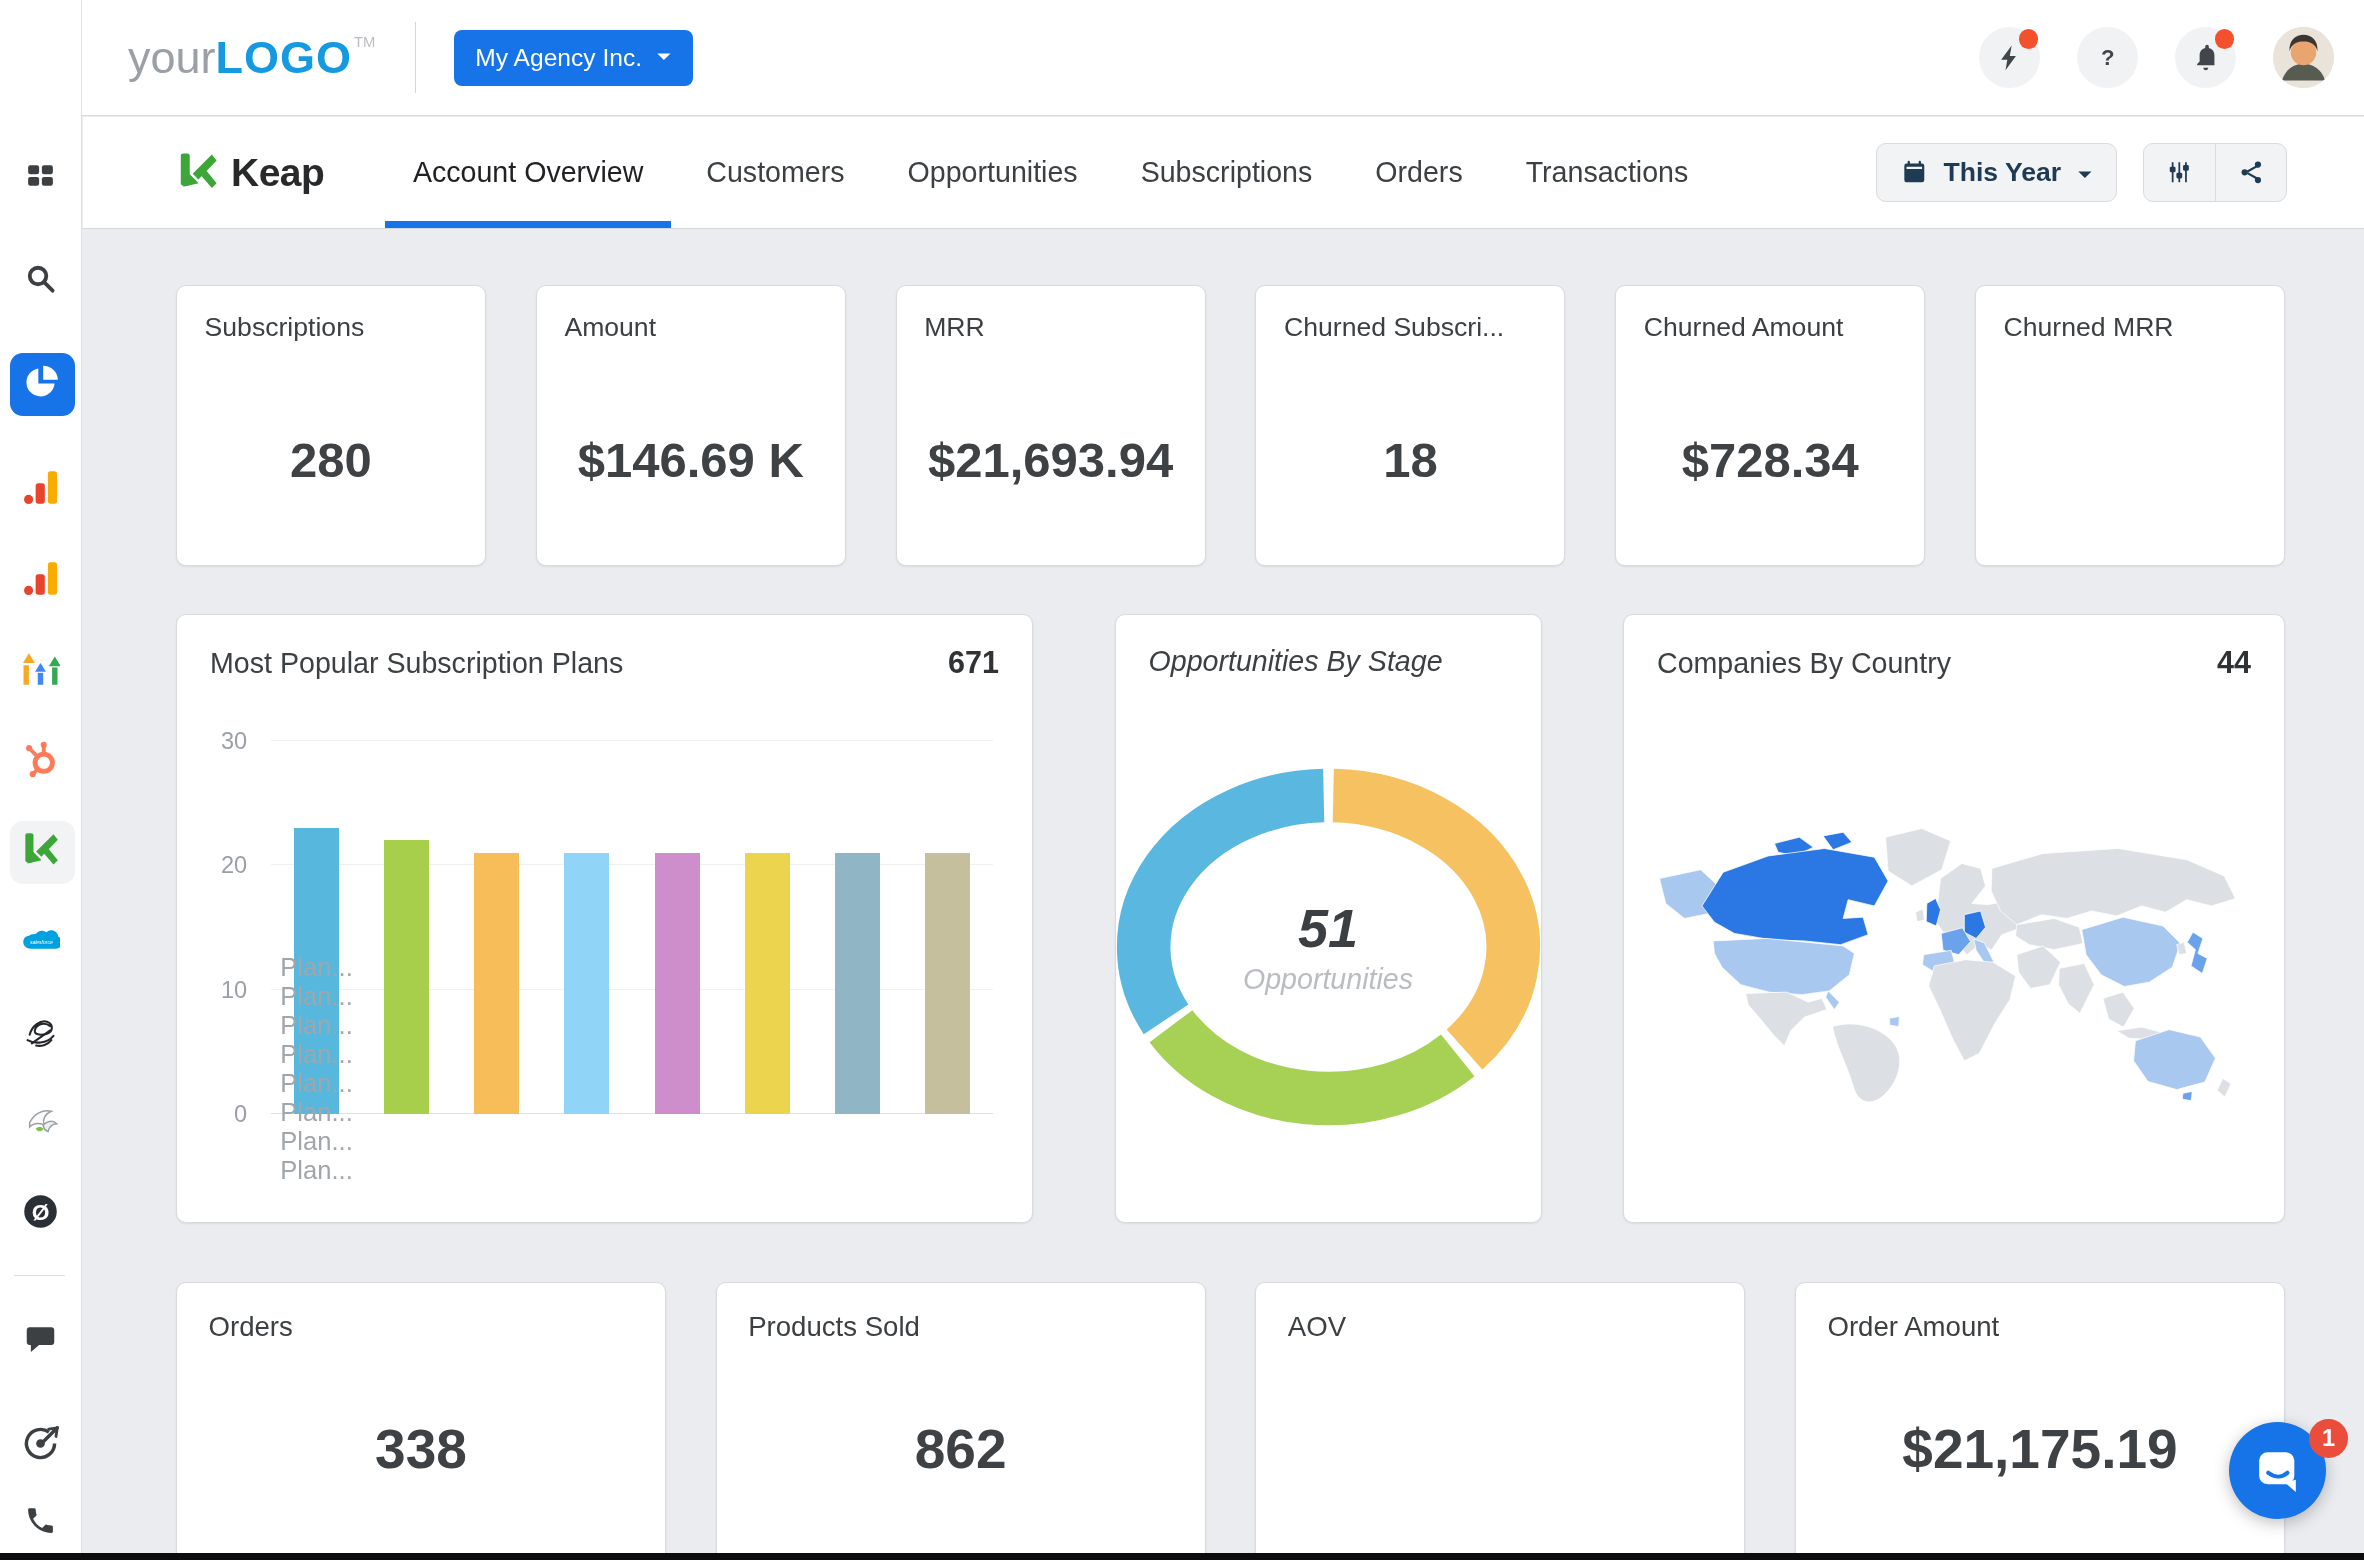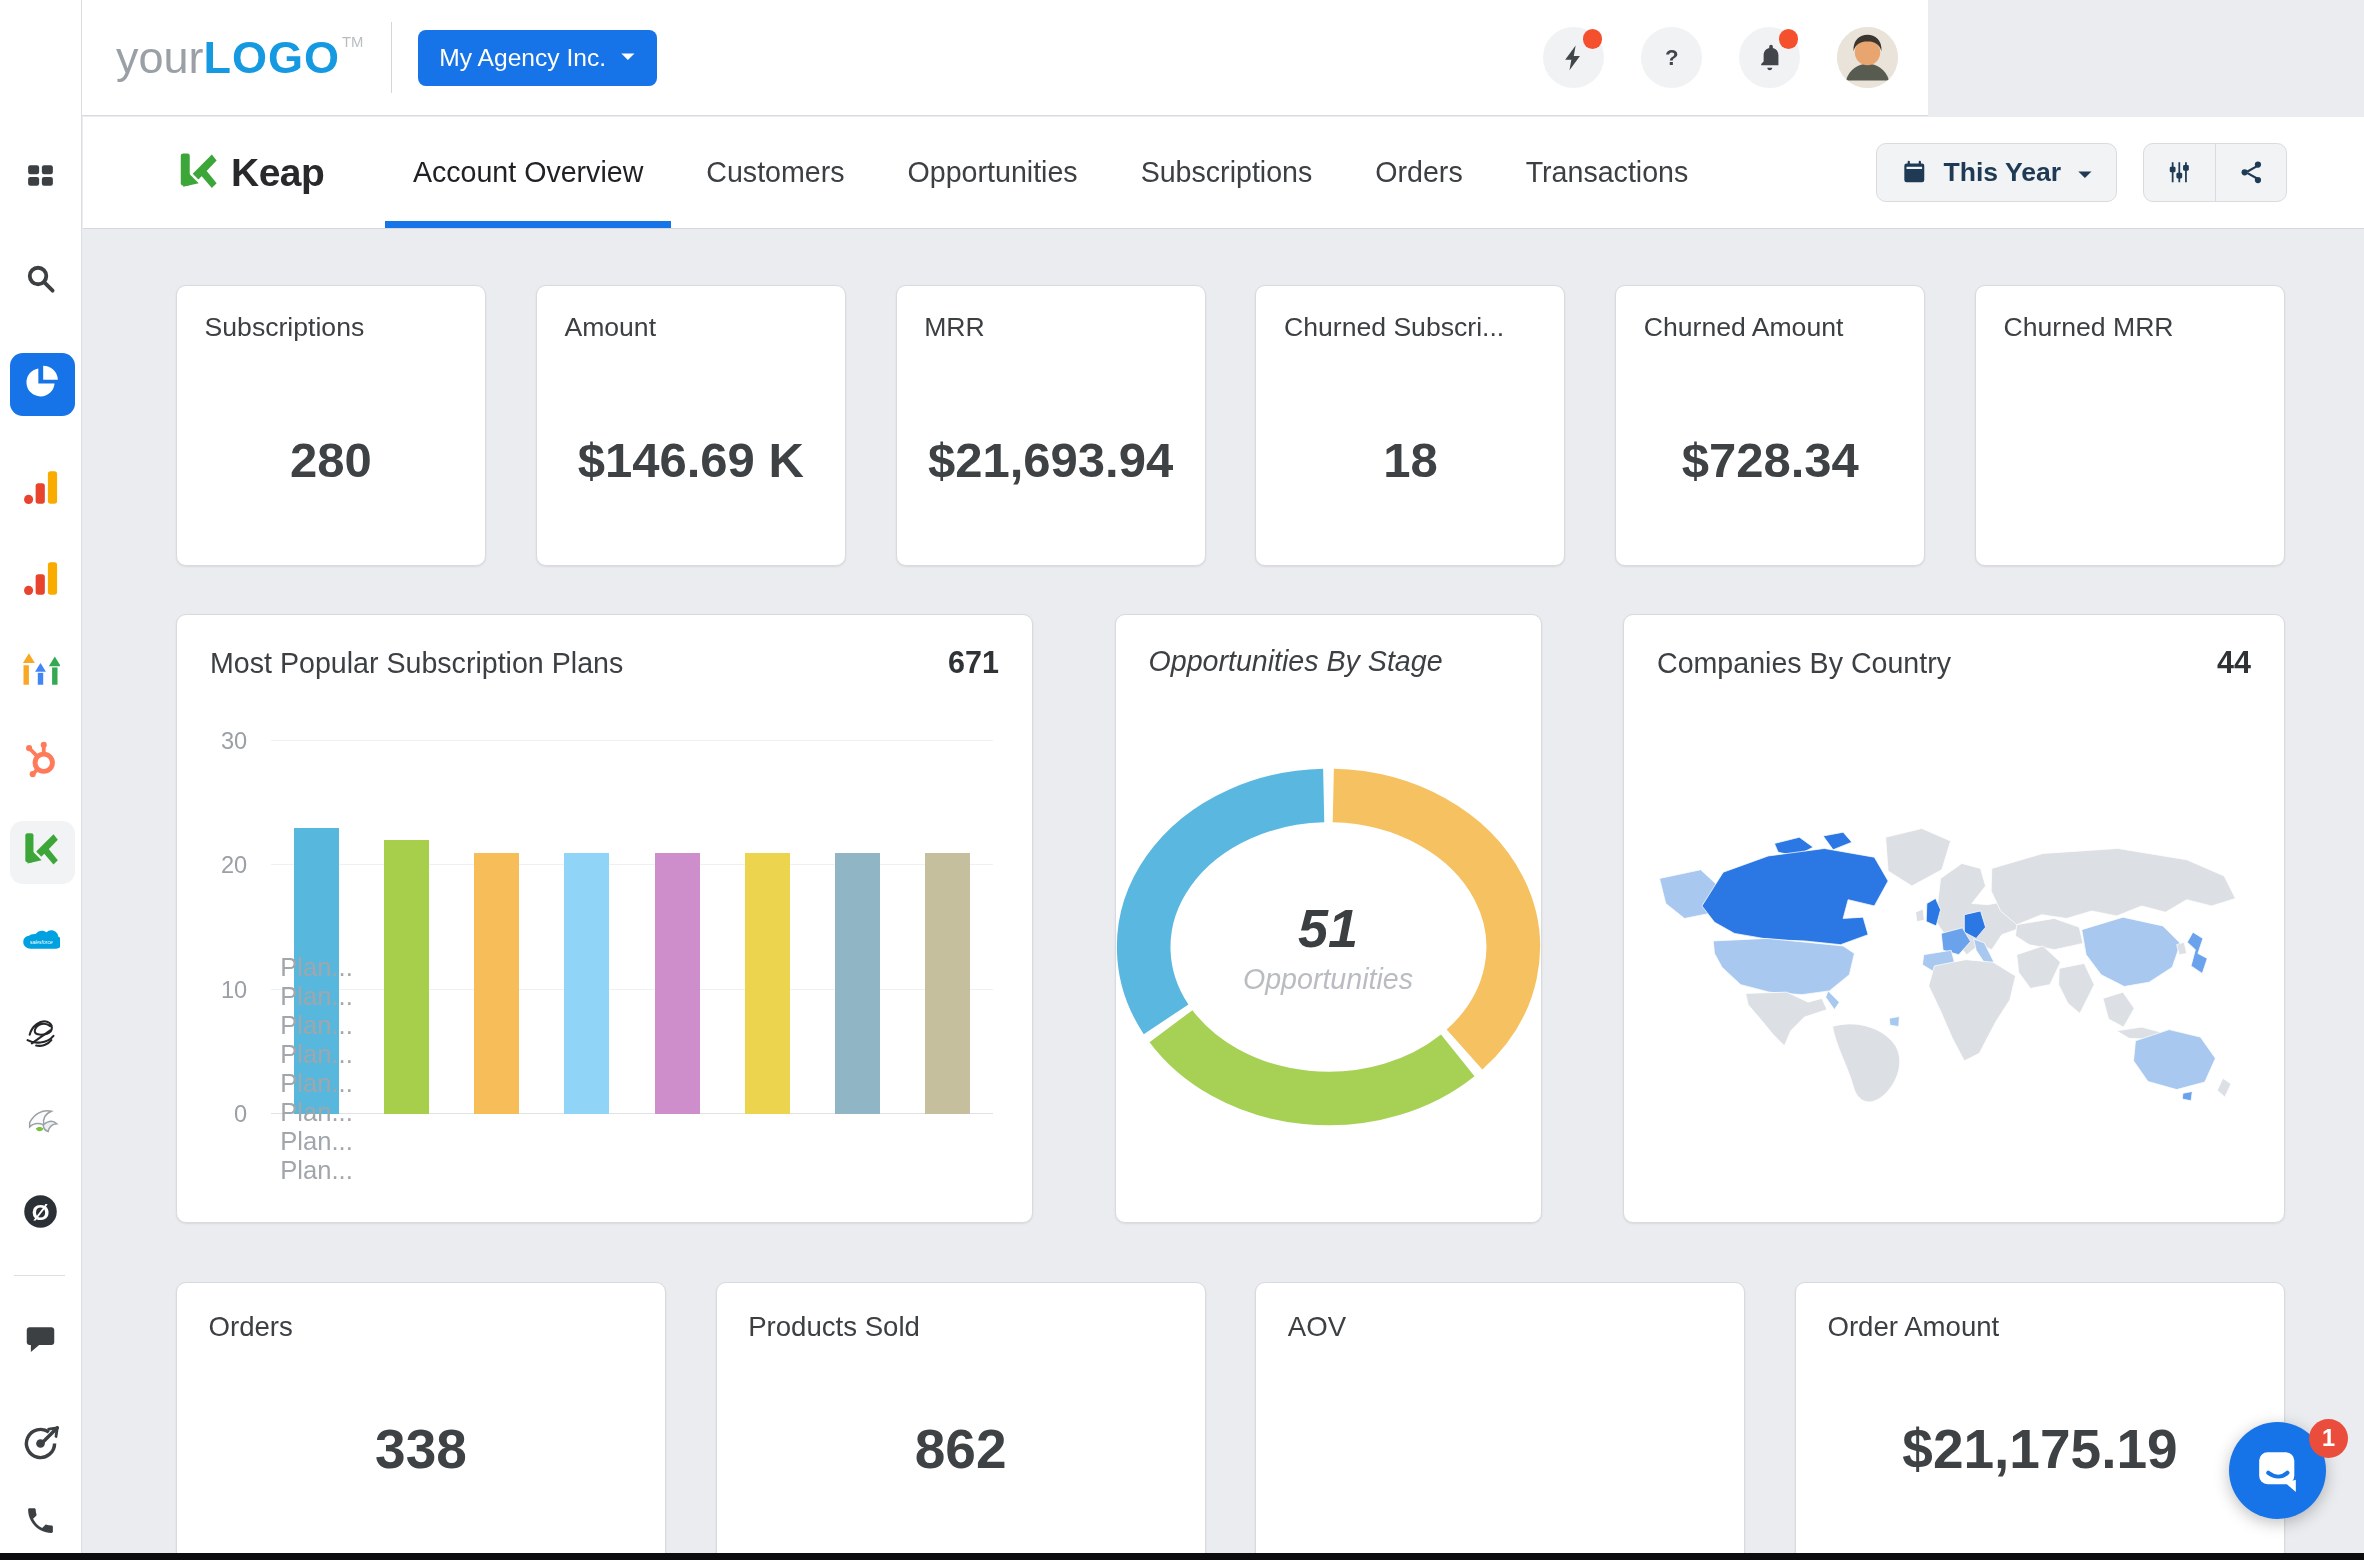--- a/index.html
+++ b/index.html
@@ -1,19 +1,19 @@
 <!DOCTYPE html>
 <html><head>
 <meta charset="utf-8">
 <style>
   * { margin:0; padding:0; box-sizing:border-box; }
   html,body { width:2364px; height:1560px; overflow:hidden; font-family:"Liberation Sans", sans-serif; background:#eaecef; position:relative; }
 
   
-  .topbar { position:absolute; left:0; top:0; width:1928px; height:116px; background:#fff; border-bottom:1px solid #d8dadd; z-index:5; display:flex; align-items:center; }
+  .topbar { position:absolute; left:0; top:0; width:2364px; height:116px; background:#fff; border-bottom:1px solid #d8dadd; z-index:5; display:flex; align-items:center;gap:12px; }
   .home-slot { width:82px; display:flex; justify-content:center; align-items:center; }
   .icon-btn-plain { width:45px; height:45px; display:flex; align-items:center; justify-content:center; color:#3c4043; cursor:pointer; }
   .logo { margin-left:34px; font-size:45px; letter-spacing:0; display:flex; align-items:flex-start; }
   .logo .your { color:#9aa0a6; font-weight:400; }
   .logo .brand { color:#1599e0; font-weight:800; letter-spacing:1px; }
   .logo .tm { color:#b9bdc1; font-size:14.8px; margin-top:2px; margin-left:2px; font-weight:400; }
   .logo-divider { width:1px; height:71px; background:#d4d6d9; margin:0 25.6px 0 27.6px; }
   .agency-btn { height:56px; background:#1673e8; color:#fff; border:none; border-radius:7.9px; font-size:24.6px; font-family:inherit; display:flex; align-items:center; gap:13.8px; padding:0 21.7px; cursor:pointer; }
   .agency-btn svg { width:15.8px; height:10.8px; }
   .topbar-right { margin-left:auto; margin-right:29.6px; display:flex; align-items:center; gap:37px; }

